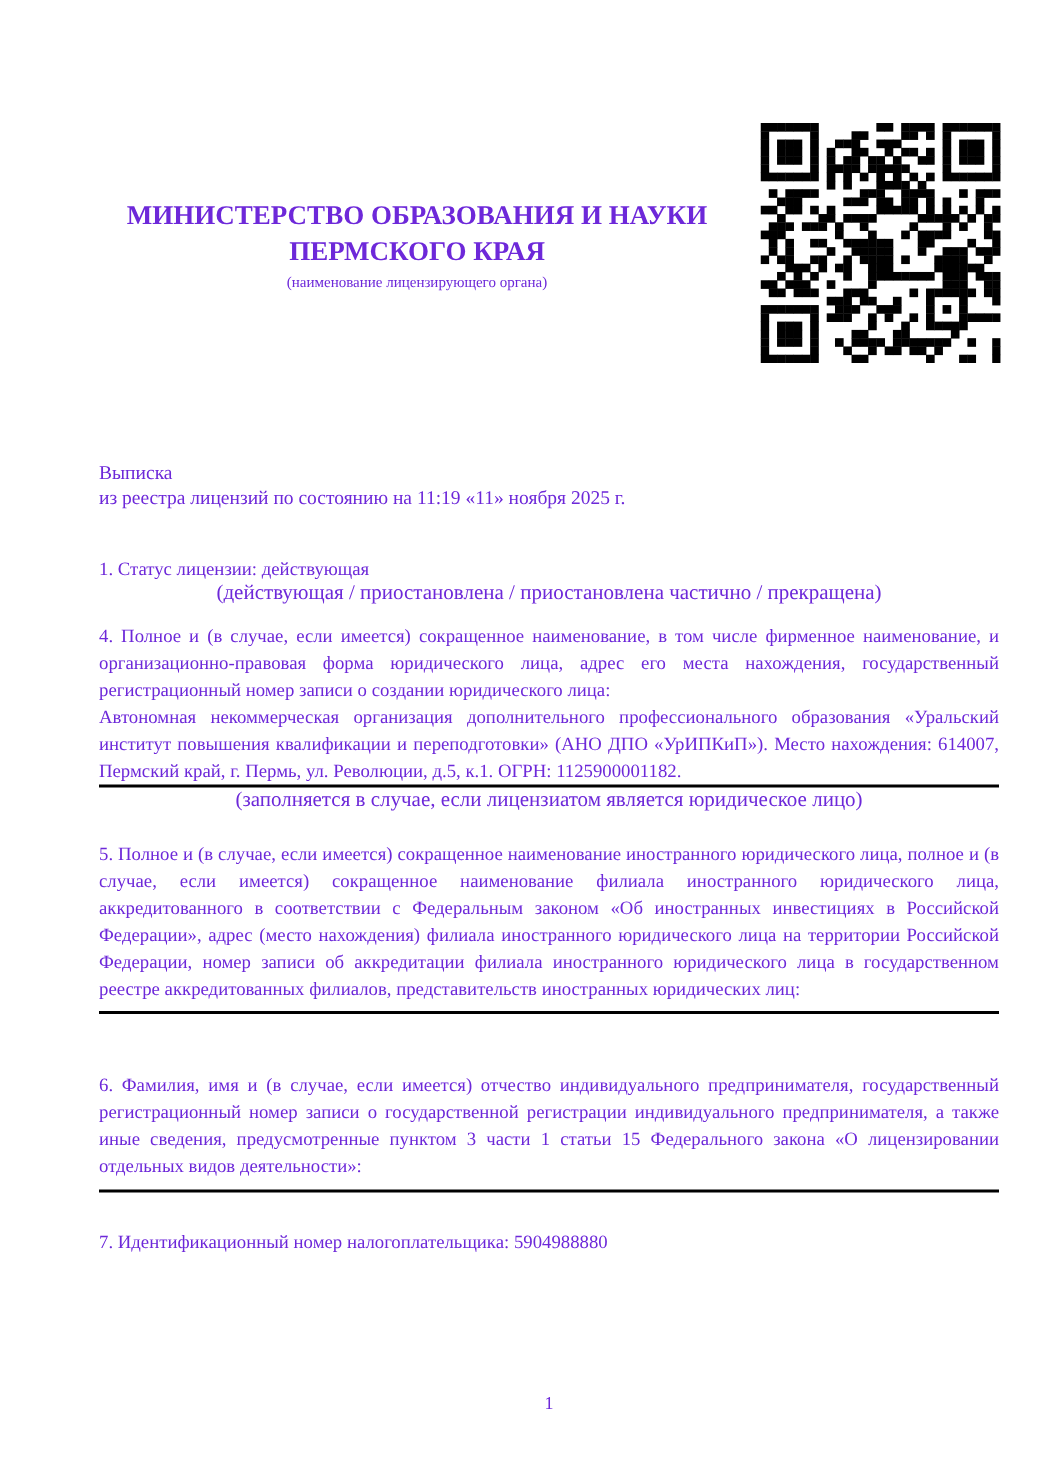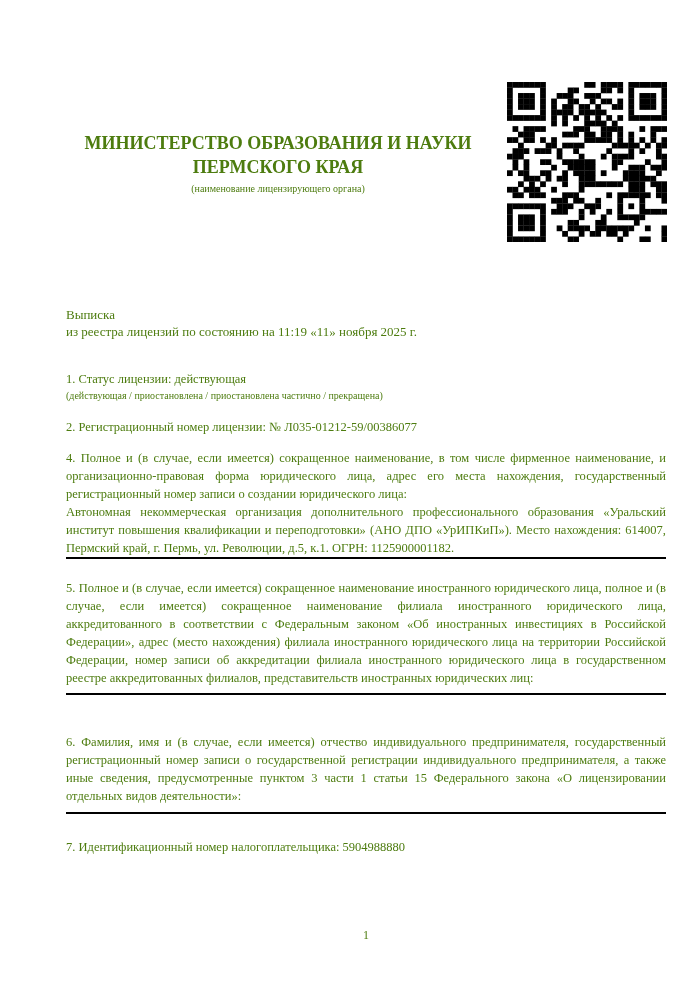--- a/index.html
+++ b/index.html
@@ -1,28 +1,28 @@
 <!DOCTYPE html>
 <html><head>
 <meta charset="utf-8">
 <style>
   html,body{margin:0;padding:0;background:#ffffff;}
   .page{
     position:relative;width:700px;height:989px;background:#fff;overflow:hidden;
-    font-family:"Liberation Serif","DejaVu Serif",serif;color:#4d7c0f;
+    font-family:"Liberation Serif","DejaVu Serif",serif;color:#6d28d9;
   }
   .header{position:absolute;left:66px;top:131px;width:424px;text-align:center;}
   .h-line{font-weight:bold;font-size:18px;line-height:24px;}
   .h-caption{font-size:10px;line-height:12px;margin-top:4px;}
   .qr{position:absolute;left:507px;top:82px;width:160px;height:160px;}
   .main{position:absolute;left:66px;top:306px;width:600px;font-size:12.5px;line-height:18px;}
   .doc-title{text-align:left;font-size:13px;line-height:17px;}
   .item{line-height:18px;}
   .para{text-align:justify;}
-  .small-caption{font-size:10px;line-height:13px;margin-top:2px;}
+  .small-caption{font-size:14px;line-height:13px;text-align:center;margin-top:2px;}
   .rule{height:0;border-top:2px solid #000;}
   .footer{position:absolute;left:66px;top:928px;width:600px;text-align:center;font-size:12px;}
   .mt1{margin-top:1px}.mt6{margin-top:6px}.mt7{margin-top:7px}
   .mt13{margin-top:13px}.mt16{margin-top:16px}.mt17{margin-top:17px}.mt20{margin-top:20px}
   .mt22{margin-top:38px}.mt24{margin-top:24px}.mt30{margin-top:30px}
   .qr svg rect{fill:#000;}
 </style>
 </head>
 <body>
 
@@ -454,26 +454,26 @@
 
   <div class="main">
     <div class="doc-title">
       <div>Выписка</div>
       <div>из реестра лицензий по состоянию на 11:19 «11» ноября 2025 г.</div>
     </div>
 
     <div class="item mt30">1. Статус лицензии: действующая</div>
     <div class="small-caption mt1">(действующая / приостановлена / приостановлена частично / прекращена)</div>
 
-    <div class="item mt16">2. Регистрационный номер лицензии: № Л035-01212-59/00386077</div>
 
 
     <div class="para mt13">4. Полное и (в случае, если имеется) сокращенное наименование, в том числе фирменное наименование, и организационно-правовая форма юридического лица, адрес его места нахождения, государственный регистрационный номер записи о создании юридического лица:</div>
     <div class="para">Автономная некоммерческая организация дополнительного профессионального образования «Уральский институт повышения квалификации и переподготовки» (АНО ДПО «УрИПКиП»). Место нахождения: 614007, Пермский край, г. Пермь, ул. Революции, д.5, к.1. ОГРН: 1125900001182.</div>
     <div class="rule"></div>
+    <div class="small-caption">(заполняется в случае, если лицензиатом является юридическое лицо)</div>
 
     <div class="para mt20">5. Полное и (в случае, если имеется) сокращенное наименование иностранного юридического лица, полное и (в случае, если имеется) сокращенное наименование филиала иностранного юридического лица, аккредитованного в соответствии с Федеральным законом «Об иностранных инвестициях в Российской Федерации», адрес (место нахождения) филиала иностранного юридического лица на территории Российской Федерации, номер записи об аккредитации филиала иностранного юридического лица в государственном реестре аккредитованных филиалов, представительств иностранных юридических лиц:</div>
     <div class="para"></div>
     <div class="rule mt6"></div>
 
     <div class="para mt22">6. Фамилия, имя и (в случае, если имеется) отчество индивидуального предпринимателя, государственный регистрационный номер записи о государственной регистрации индивидуального предпринимателя, а также иные сведения, предусмотренные пунктом 3 части 1 статьи 15 Федерального закона «О лицензировании отдельных видов деятельности»:</div>
     <div class="para"></div>
     <div class="rule mt7"></div>
 
     <div class="item mt24">7. Идентификационный номер налогоплательщика: 5904988880</div>

